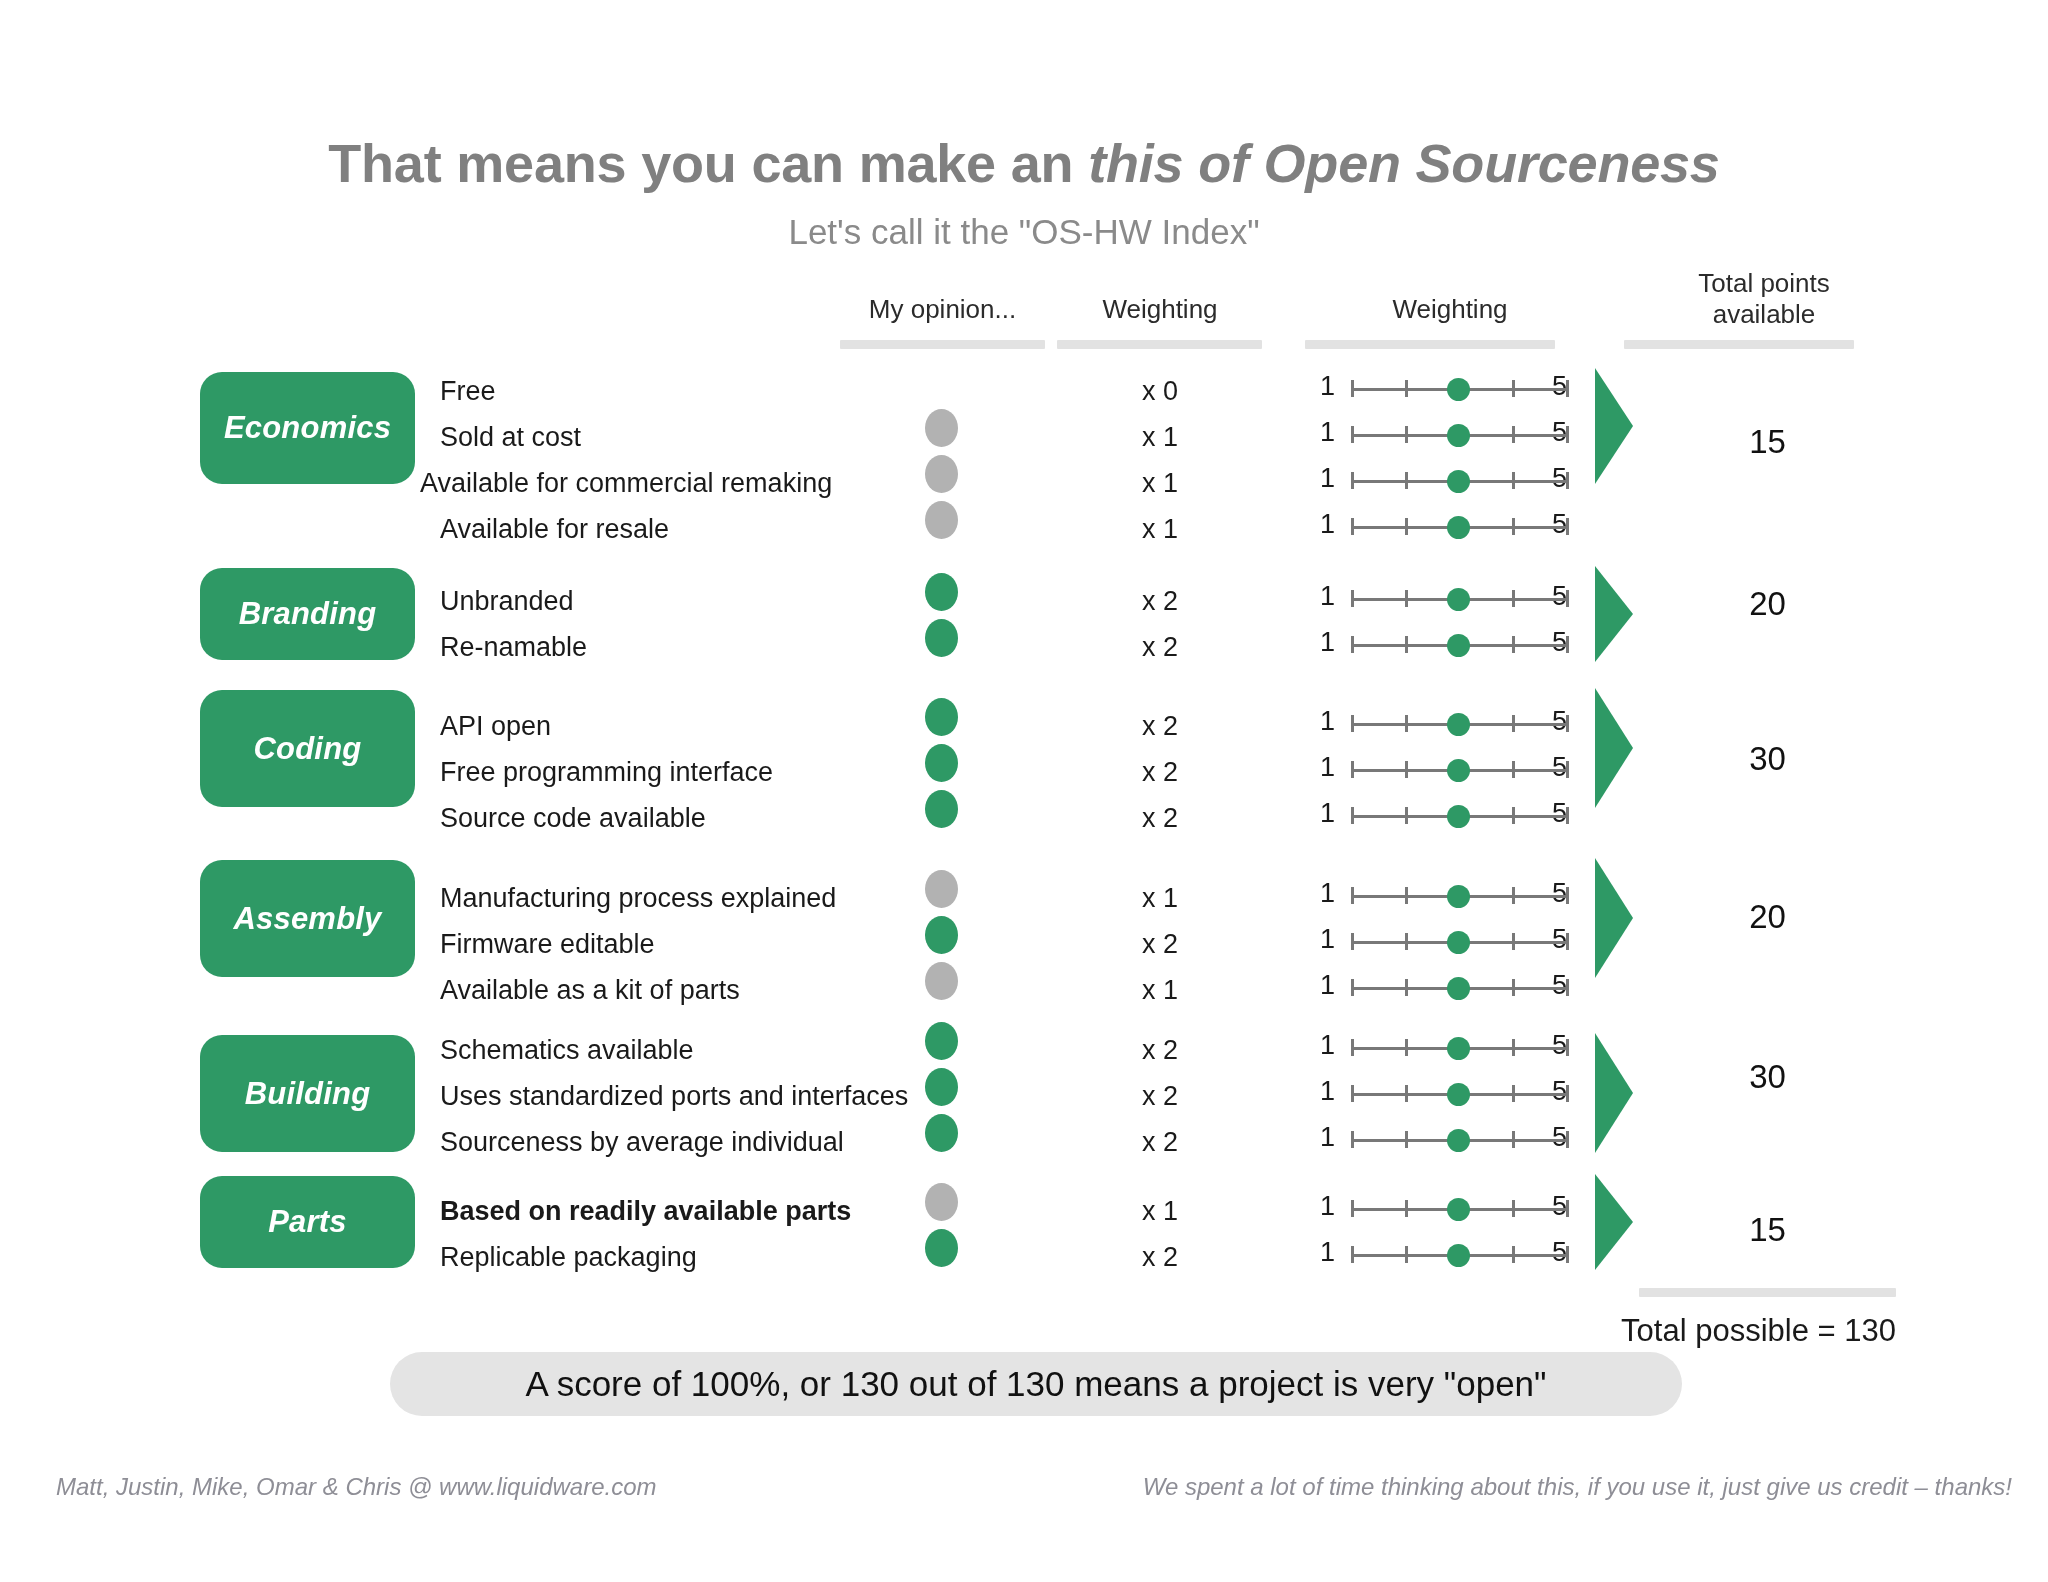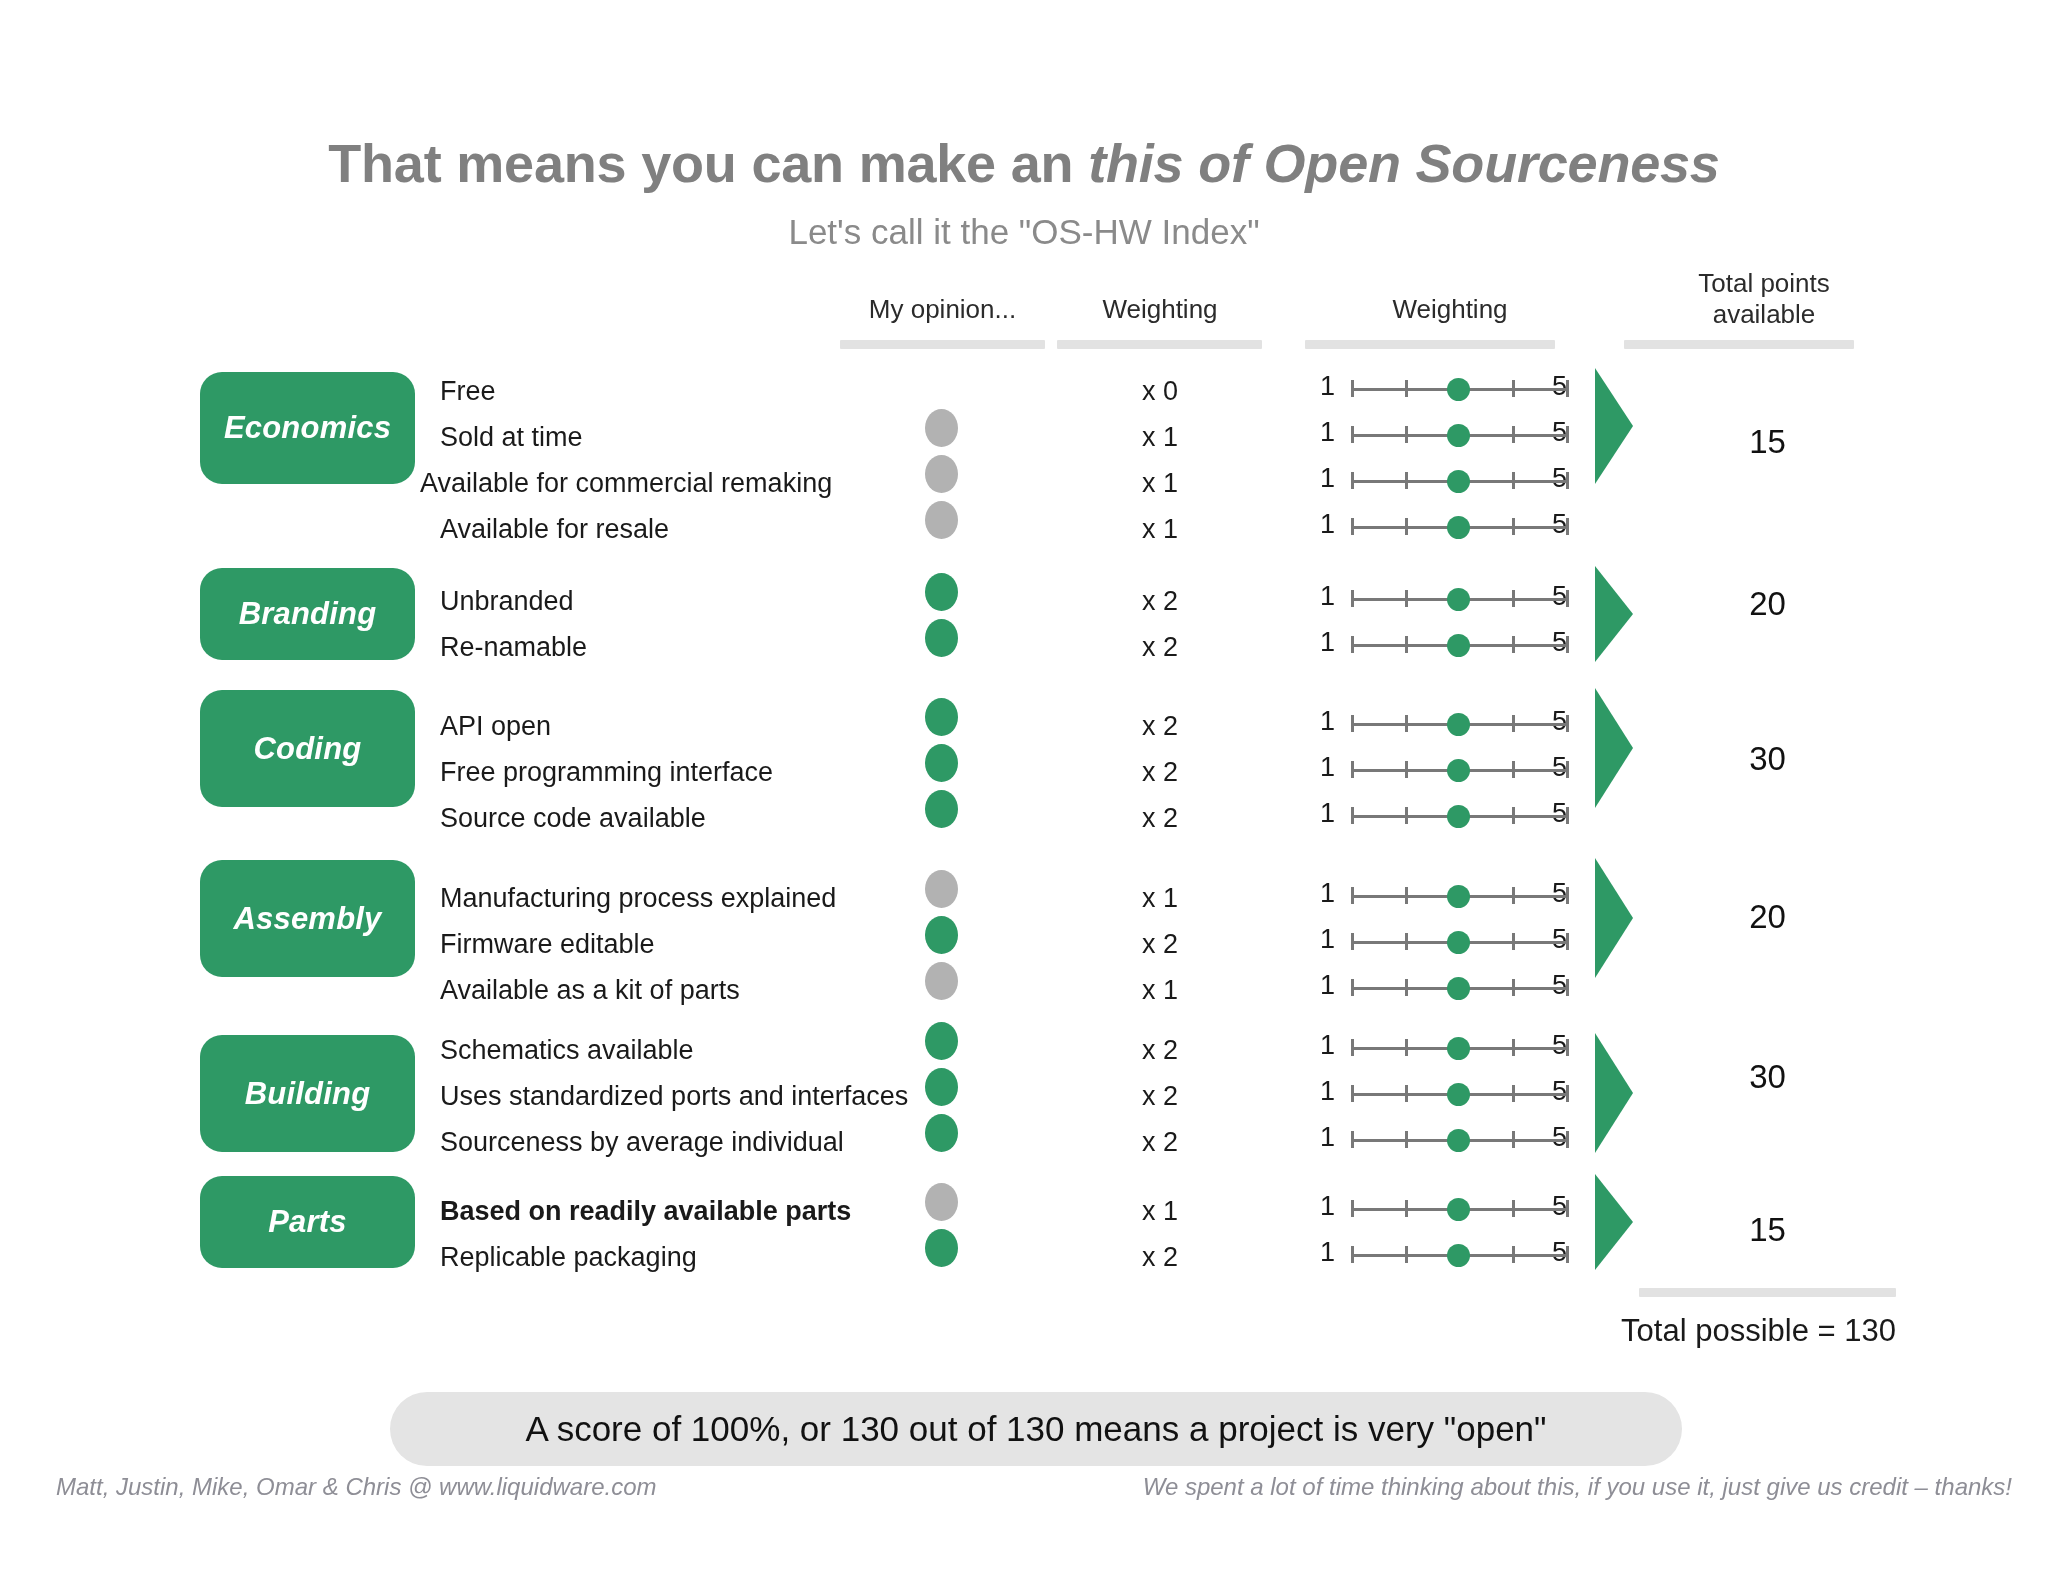--- a/index.html
+++ b/index.html
@@ -129,21 +129,21 @@
       <div class="endlbl" style="left:0px;">1</div>
       <div class="endlbl" style="left:232px;">5</div>
       <div class="track"></div>
       <div class="tick" style="left:31.0px;"></div>
       <div class="tick" style="left:84.8px;"></div>
       <div class="tick" style="left:138.5px;"></div>
       <div class="tick" style="left:192.3px;"></div>
       <div class="tick" style="left:246.0px;"></div>
       <div class="knob" style="left:127.0px;"></div>
     </div>
-    <div class="abs crit" style="left:440px;top:424px;">Sold at time</div>
+    <div class="abs crit" style="left:440px;top:424px;">Sold at cost</div>
     <div class="abs dot off" style="left:925px;top:409px;"></div>
     <div class="abs mult" style="left:1085px;top:424px;width:150px;">x 1</div>
     <div class="abs slider" style="left:1320px;top:417px;width:260px;">
       <div class="endlbl" style="left:0px;">1</div>
       <div class="endlbl" style="left:232px;">5</div>
       <div class="track"></div>
       <div class="tick" style="left:31.0px;"></div>
       <div class="tick" style="left:84.8px;"></div>
       <div class="tick" style="left:138.5px;"></div>
       <div class="tick" style="left:192.3px;"></div>
@@ -385,18 +385,18 @@
       <div class="tick" style="left:246.0px;"></div>
       <div class="knob" style="left:127.0px;"></div>
     </div>
     <div class="abs arrow" style="left:1595px;top:1174px;border-width:48px 0 48px 38px;"></div>
     <div class="abs total" style="left:1639px;top:1213px;width:257px;">15</div>
   </div>
 
 <div class="abs" id="total-rule" style="left:1639px;top:1288px;width:257px;"></div>
 <div class="abs" id="total-possible" style="left:1396px;top:1313px;width:500px;">Total possible = 130</div>
 
-<div class="abs" id="banner" style="left:390px;top:1392px;width:1292px;height:74px;">
+<div class="abs" id="banner" style="left:390px;top:1352px;width:1292px;height:64px;">
   <span>A score of 100%, or 130 out of 130 means a project is very "open"</span>
 </div>
 
 <div class="abs foot" style="left:56px;top:1473px;">Matt, Justin, Mike, Omar &amp; Chris @ www.liquidware.com</div>
 <div class="abs foot" style="right:36px;top:1473px;">We spent a lot of time thinking about this, if you use it, just give us credit – thanks!</div>
 
 </body></html>

